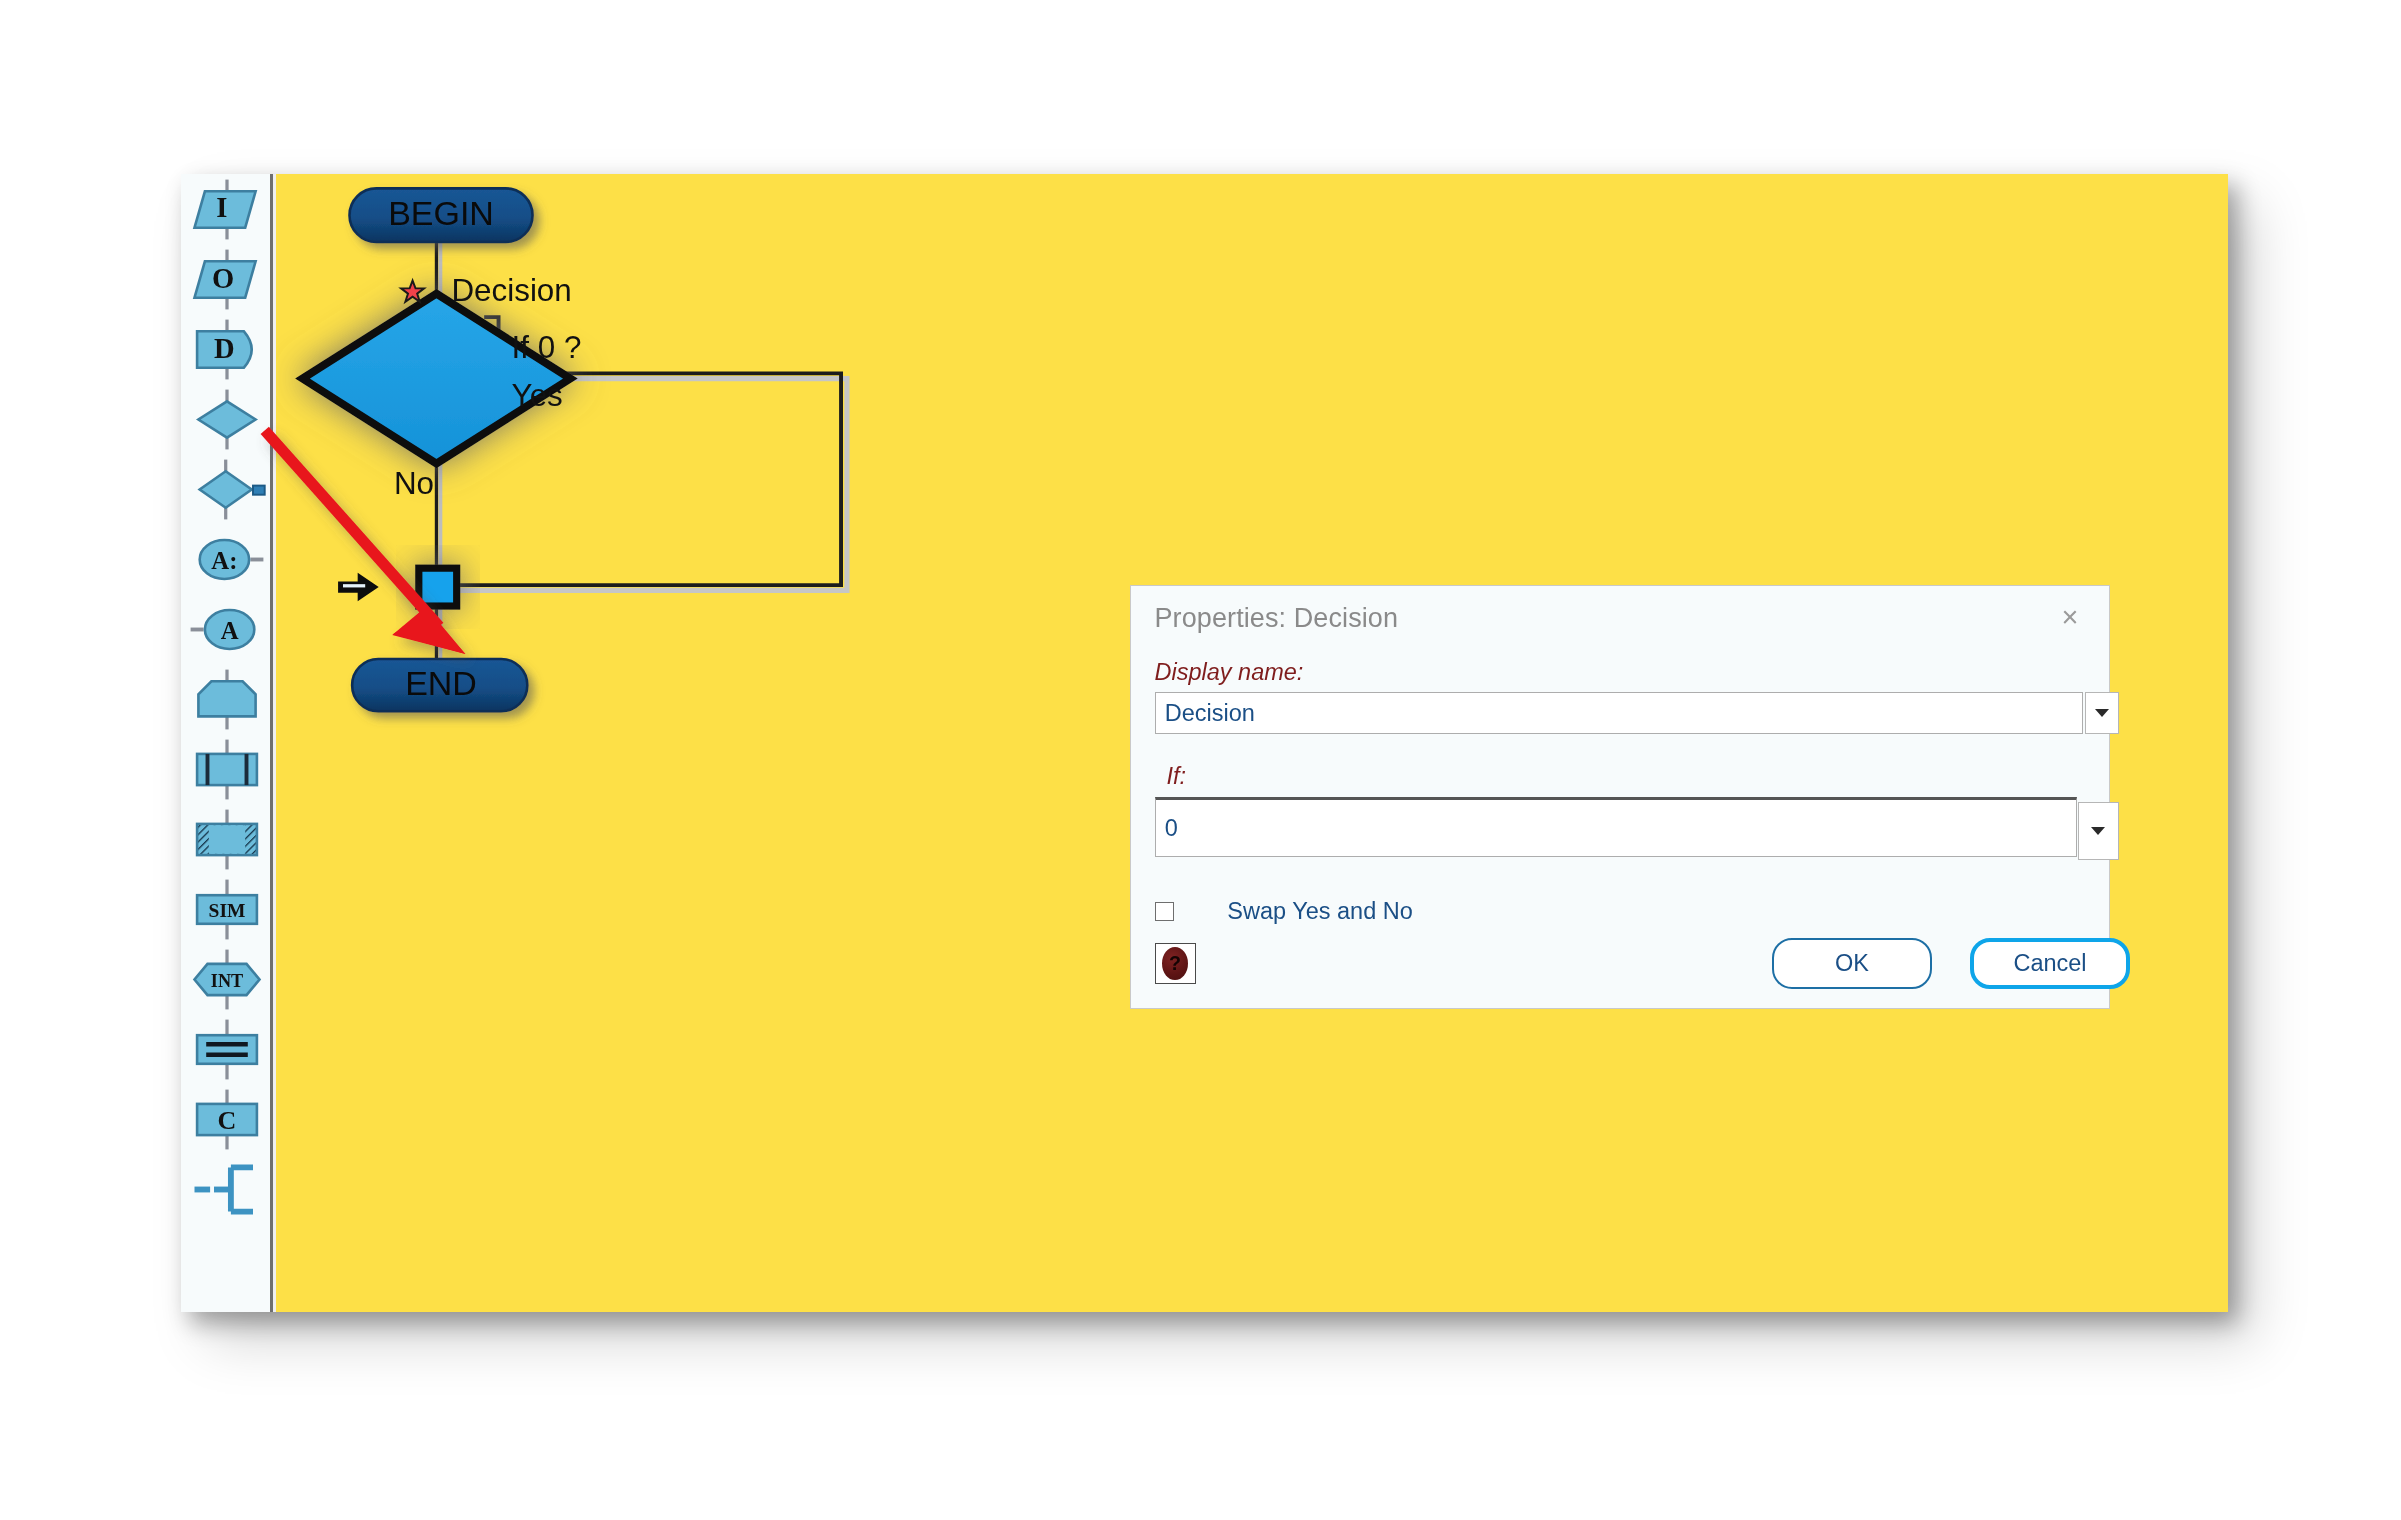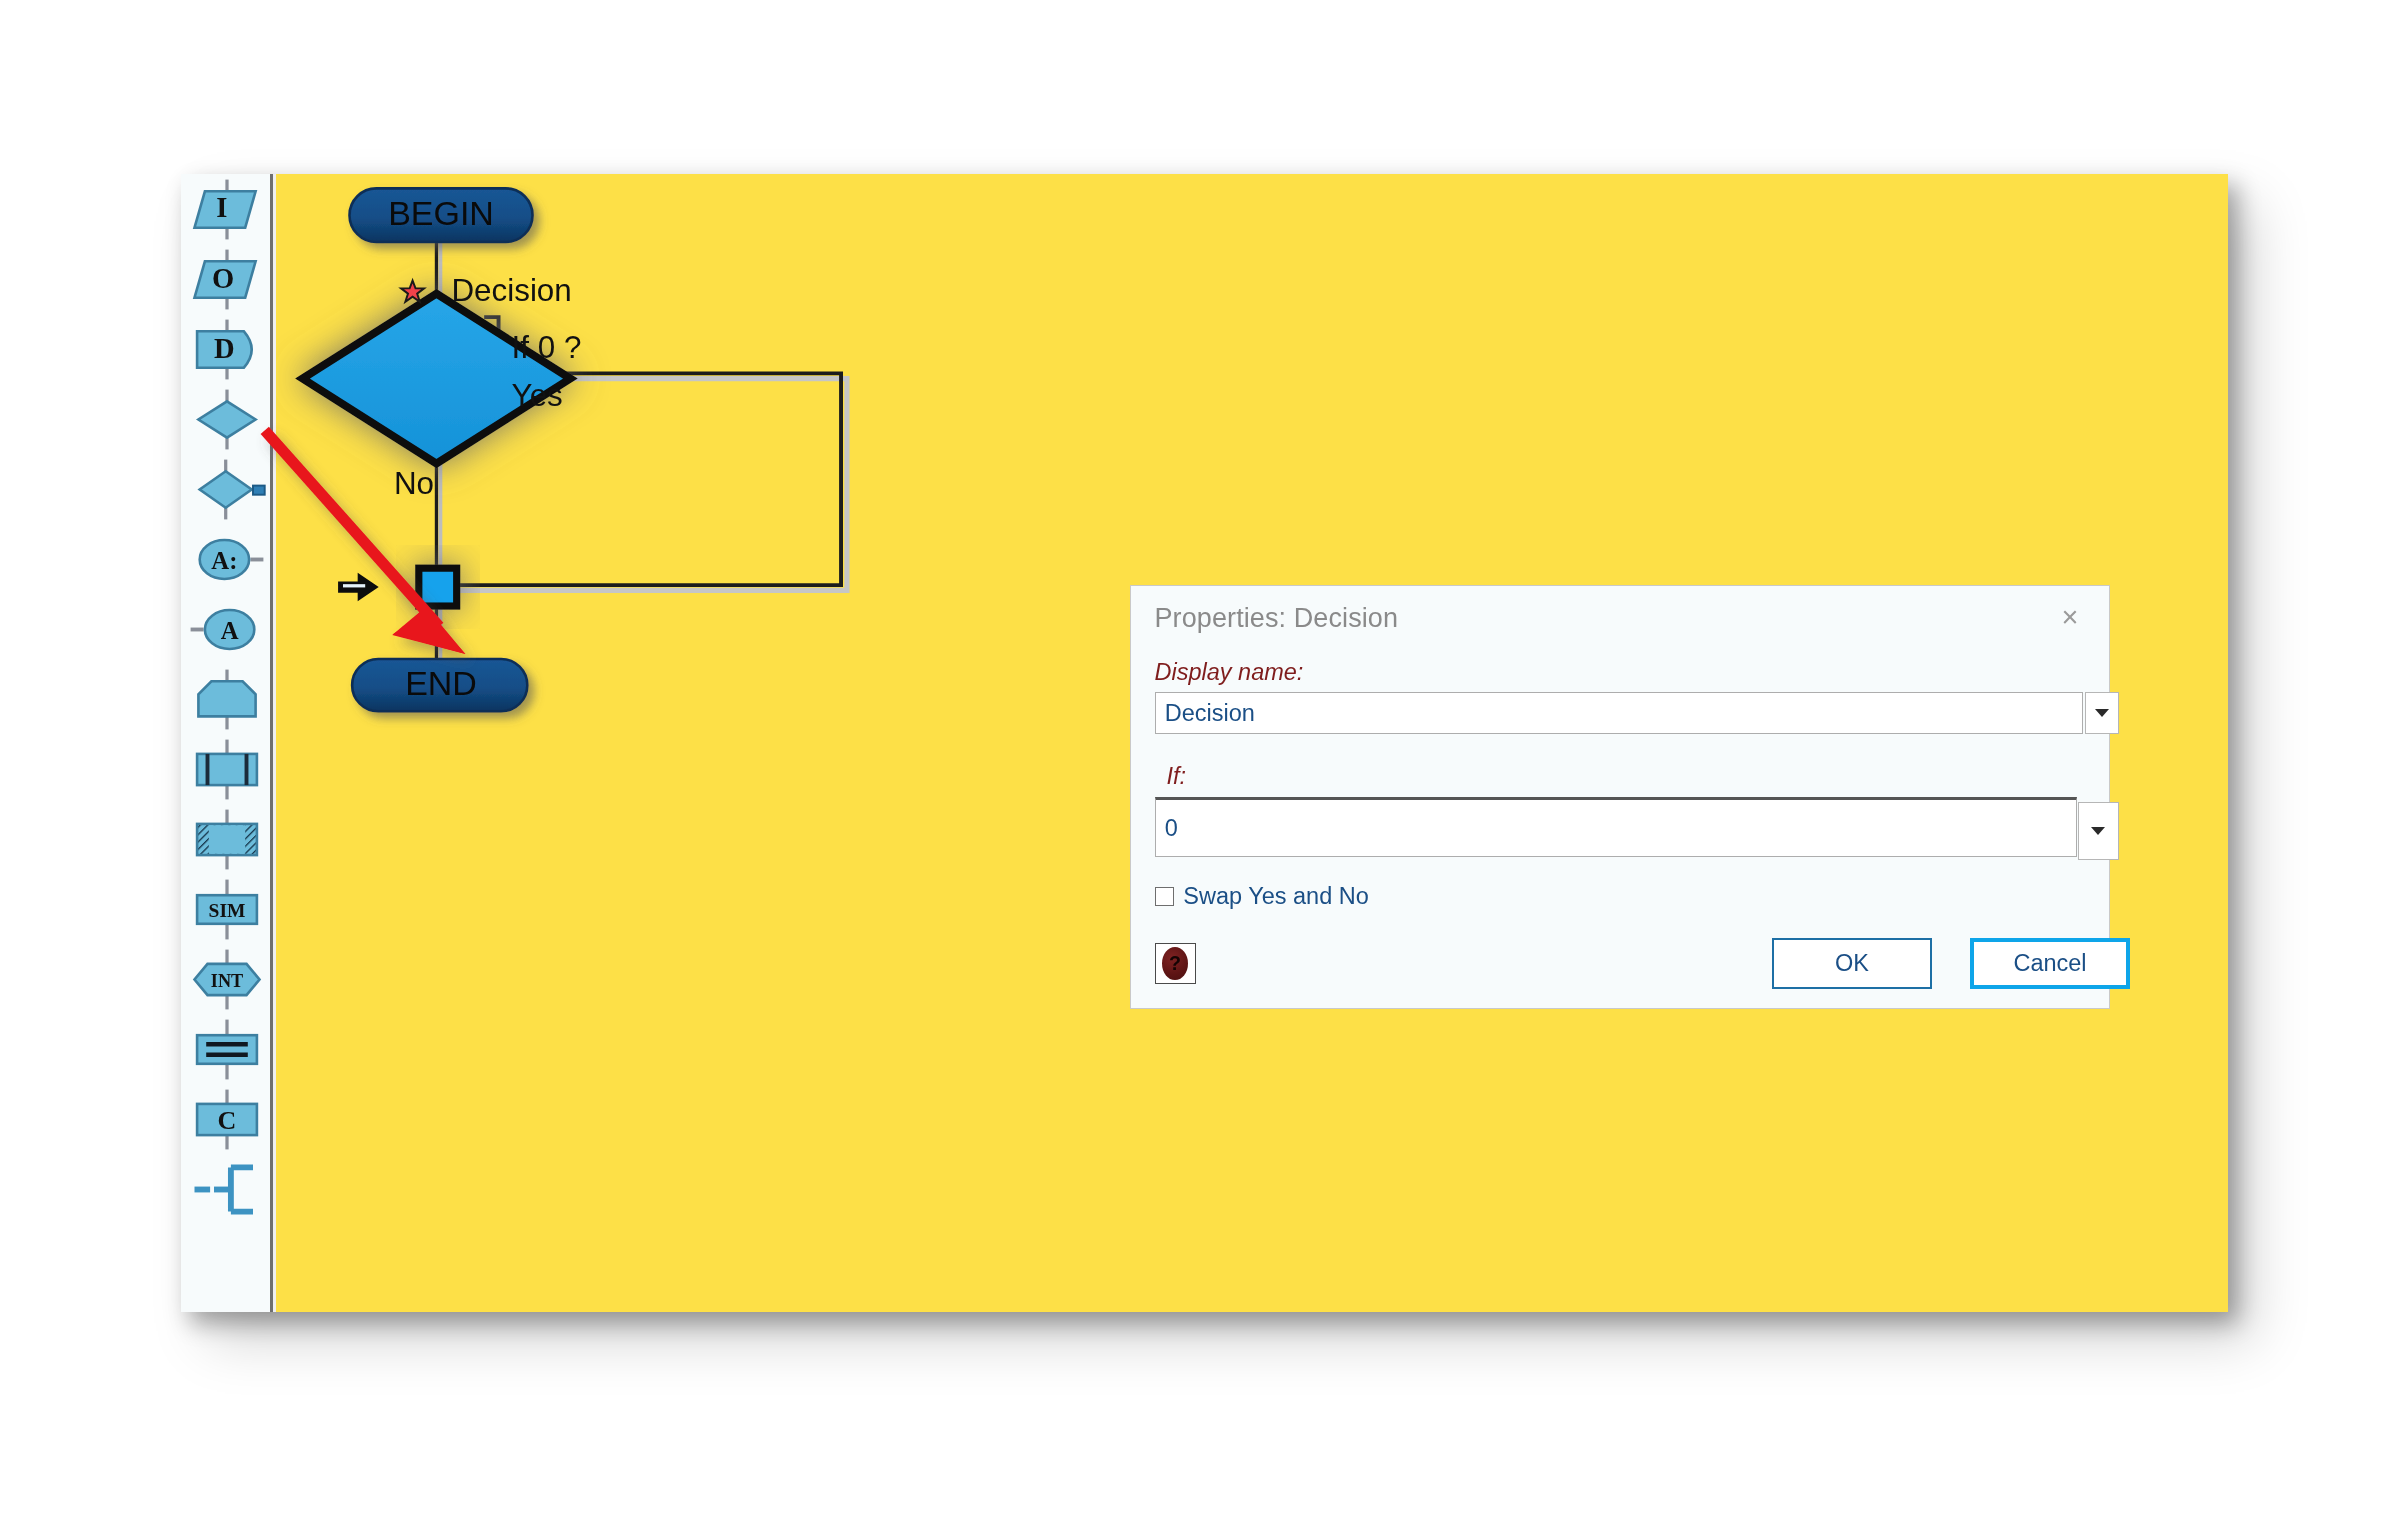--- a/index.html
+++ b/index.html
@@ -69,22 +69,23 @@
   .combo-btn{
     position:absolute;top:0;
     background:#ffffff;border:1.3px solid #b6b6b6;box-sizing:border-box;
     display:flex;align-items:center;justify-content:center;cursor:pointer;
   }
   .combo-btn .caret{
     width:0;height:0;border-left:7.2px solid transparent;
     border-right:7.2px solid transparent;border-top:8.5px solid #2a2a2a;
   }
   #swap-row{
-    position:absolute;left:23.5px;top:297px;display:flex;align-items:center;
+    position:absolute;left:23.5px;top:312px;display:flex;align-items:center;
     cursor:pointer;
+    gap:44px;
   }
   #swap-checkbox{
     width:19.6px;height:19.6px;border:1.3px solid #6e6e6e;background:#fff;
     box-sizing:border-box;margin-right:9.2px;
   }
   #swap-label{font-size:23.5px;color:#1b4f86;white-space:nowrap;}
   #help-button{
     position:absolute;left:23.5px;top:357px;width:41px;height:41px;
     background:#ffffff;border:1.3px solid #4a4a4a;box-sizing:border-box;
     display:flex;align-items:center;justify-content:center;cursor:pointer;
@@ -92,21 +93,21 @@
   #help-button .bulb{
     width:26px;height:33px;border-radius:50%;
     background:radial-gradient(circle at 38% 34%, #7e2222 0%, #5d1414 60%, #4a1010 100%);
     display:flex;align-items:center;justify-content:center;
     font-size:19.6px;color:#140404;font-weight:bold;
   }
   .dlg-btn{
     position:absolute;top:352px;width:160px;height:51px;
     background:#ffffff;box-sizing:border-box;
     display:flex;align-items:center;justify-content:center;
-    font-size:23.5px;color:#1b4f86;cursor:pointer;
+    font-size:23.5px;color:#1b4f86;cursor:pointer;border-radius:20px;
   }
   #ok-button{left:641px;border:2.6px solid #1d6fa5;}
   #cancel-button{left:839px;border:4px solid #0ea5e9;}
 </style>
 </head>
 <body>
 
 <div id="app-window">
 
   <div id="shape-palette">

